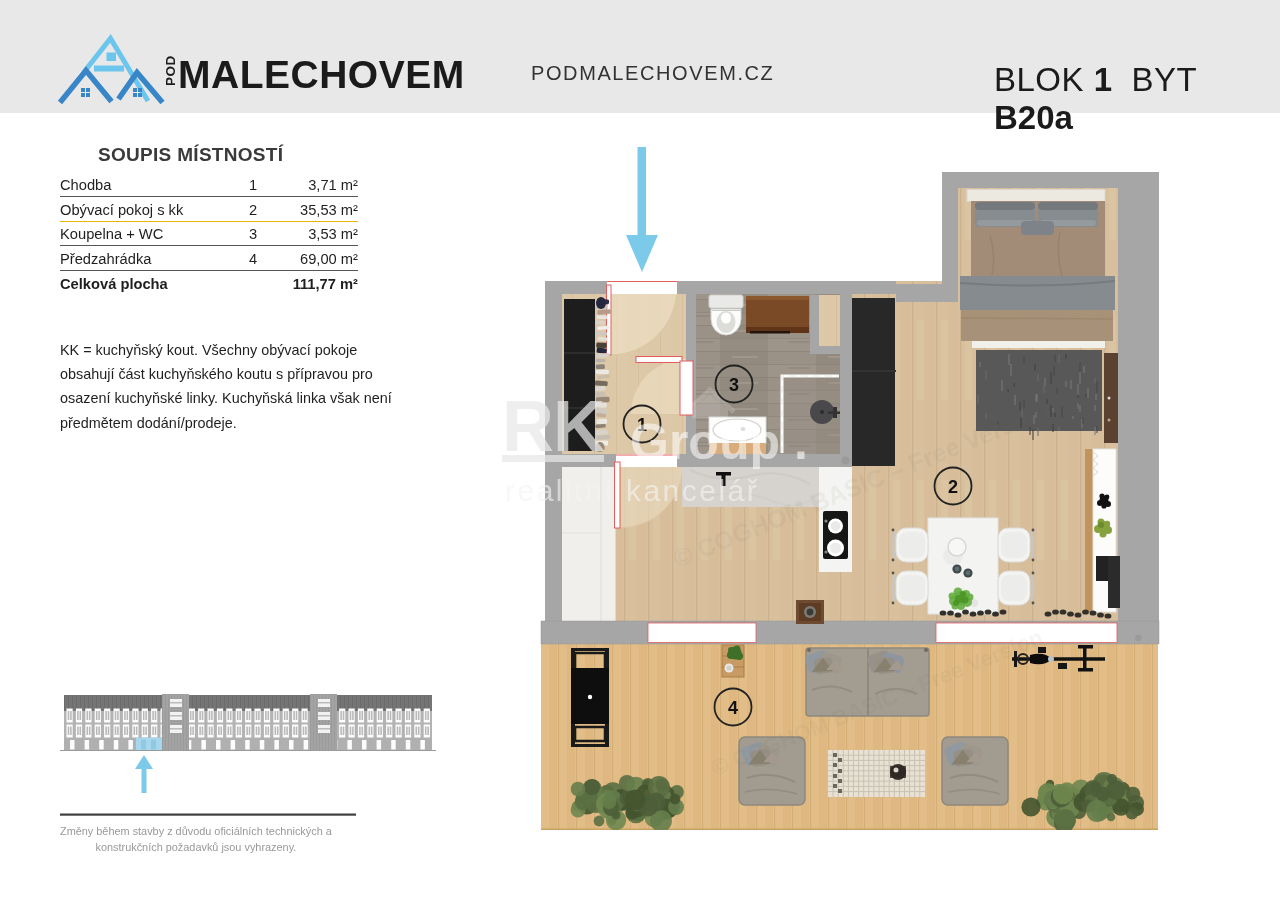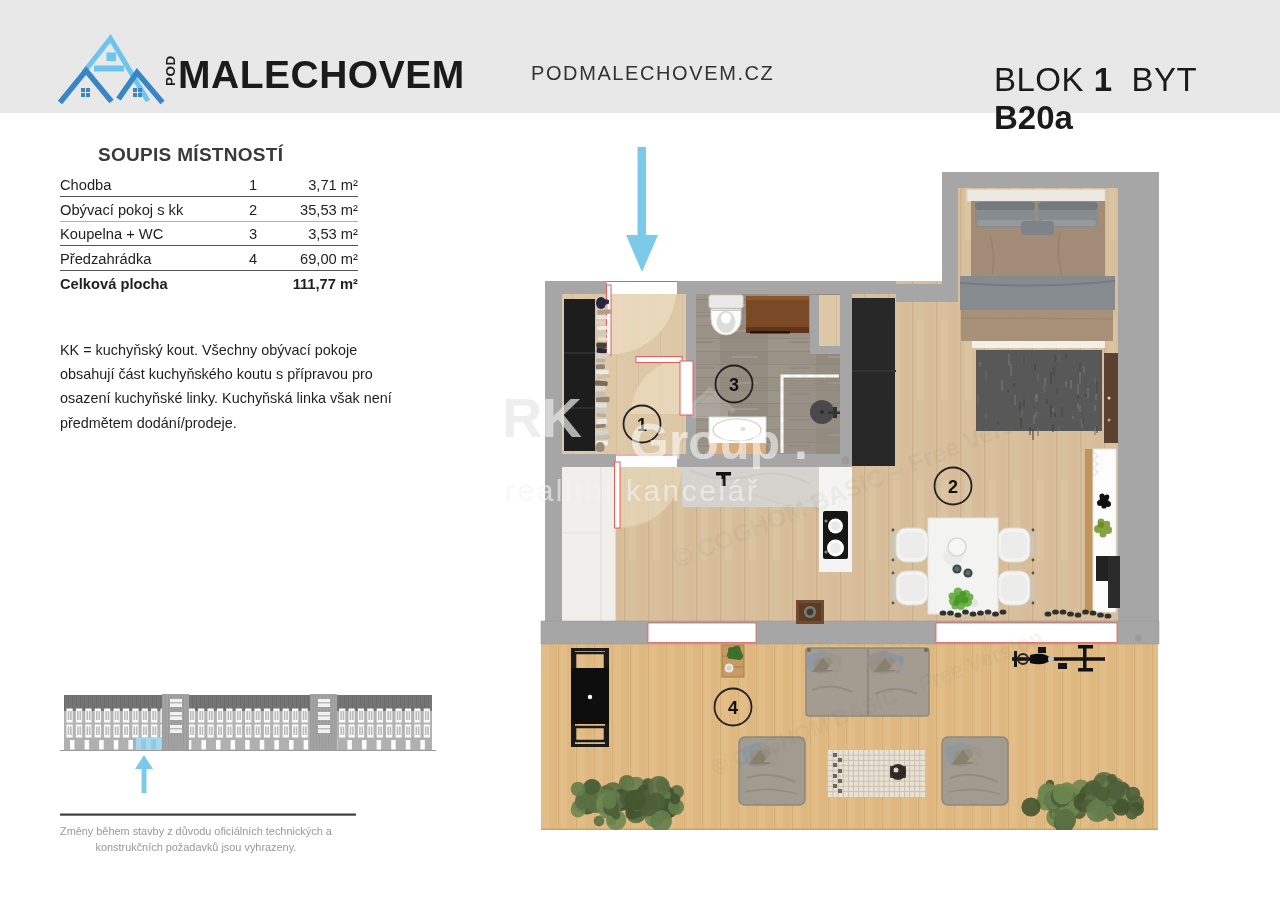--- a/index.html
+++ b/index.html
@@ -14,21 +14,21 @@
 .table { position:absolute; left:60px; top:172.5px; width:298px; font-size:14.7px; color:#1f1f1f; }
 .trow { position:relative; height:24.55px; }
 .trow .lab { position:absolute; left:0; bottom:3px; }
 .trow .num { position:absolute; left:180px; width:26px; text-align:center; bottom:3px; }
 .trow .val { position:absolute; right:0; bottom:3px; }
 .b { font-weight:bold; }
 .para { position:absolute; left:60px; top:338px; width:352px; font-size:14.4px; line-height:24.2px; color:#1f1f1f; }
 .foot { position:absolute; left:60px; top:824px; font-size:10.9px; line-height:15.6px; color:#999;text-align:center; }
 .plan { position:absolute; left:0; top:0; }
 .wm { position:absolute; font-weight:bold; z-index:5; }
-.wm1 { left:502px; top:385px; font-size:56px; color:rgba(232,232,232,.72); letter-spacing:-1px; }
+.wm1 { left:502px; top:385px; font-size:72px; color:rgba(232,232,232,.72); letter-spacing:-1px;text-decoration:underline; }
 .wm2 { left:630px; top:413px; font-size:50px; color:rgba(255,255,255,.55); }
 .wm3 { left:505px; top:474px; font-size:30px; color:rgba(244,244,244,.62); font-weight:normal; letter-spacing:2.5px; }
 .cw { position:absolute; color:rgba(120,110,95,.07); font-size:25px; font-weight:bold; transform:rotate(-22deg); z-index:5; }
 </style></head>
 <body>
 <div class="header"></div>
 <svg class="logo" width="130" height="80" viewBox="50 30 130 80">
 <path d="M84,72 L110.5,38.5 L148,101" fill="none" stroke="#6cc5ed" stroke-width="5"></path>
 <path d="M94,68.5 L124,68.5" stroke="#6cc5ed" stroke-width="6"></path>
 <rect x="106.5" y="52.5" width="9.5" height="8.5" fill="#6cc5ed"></rect>

